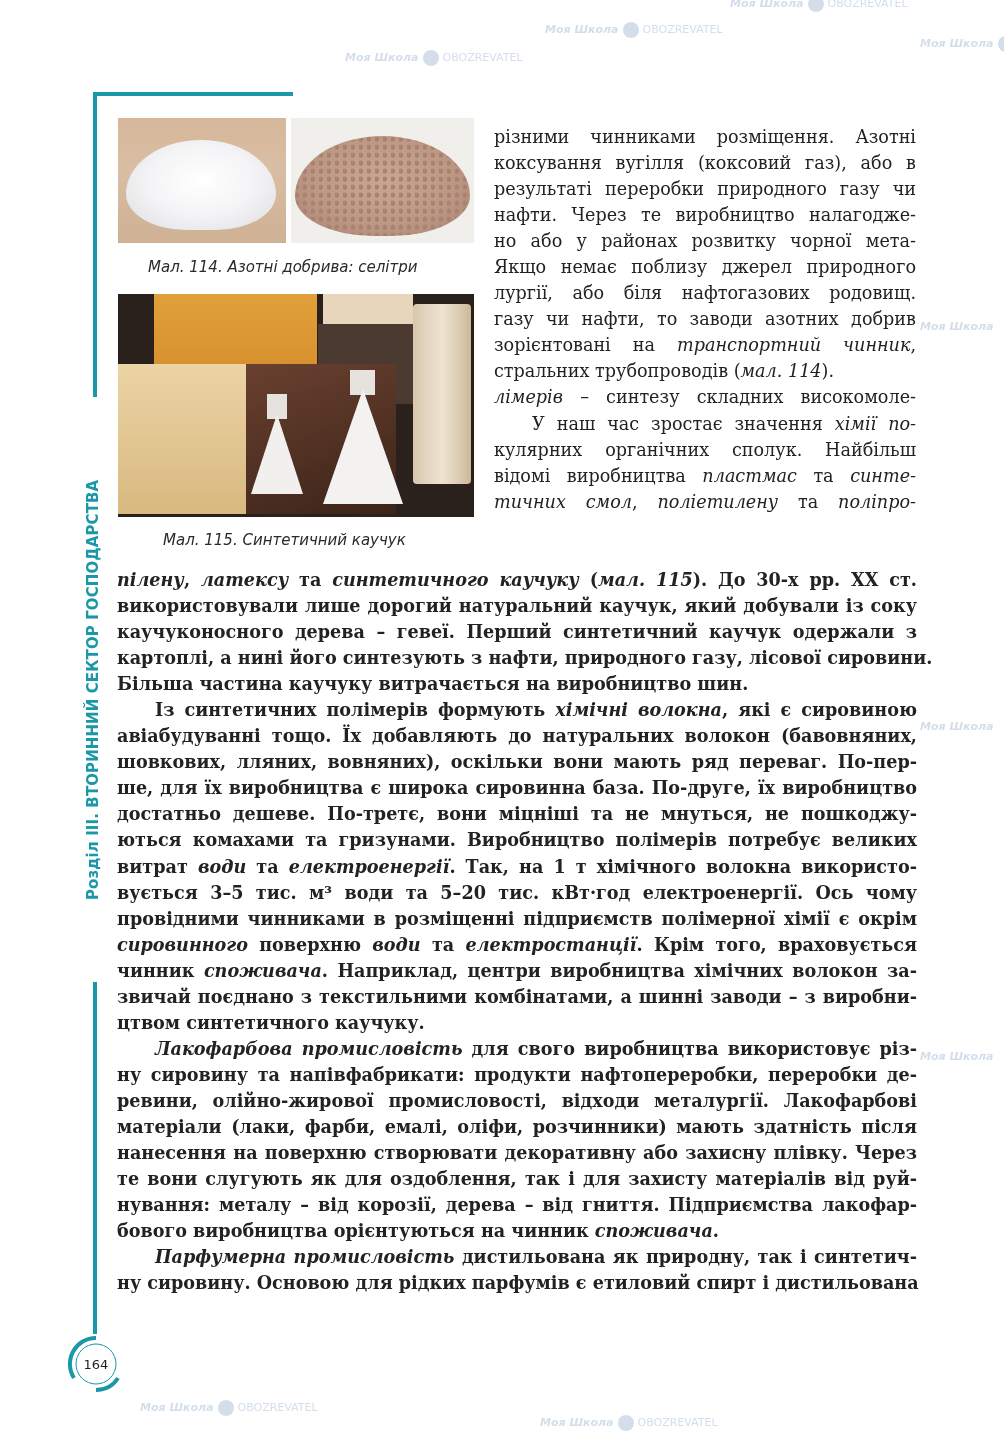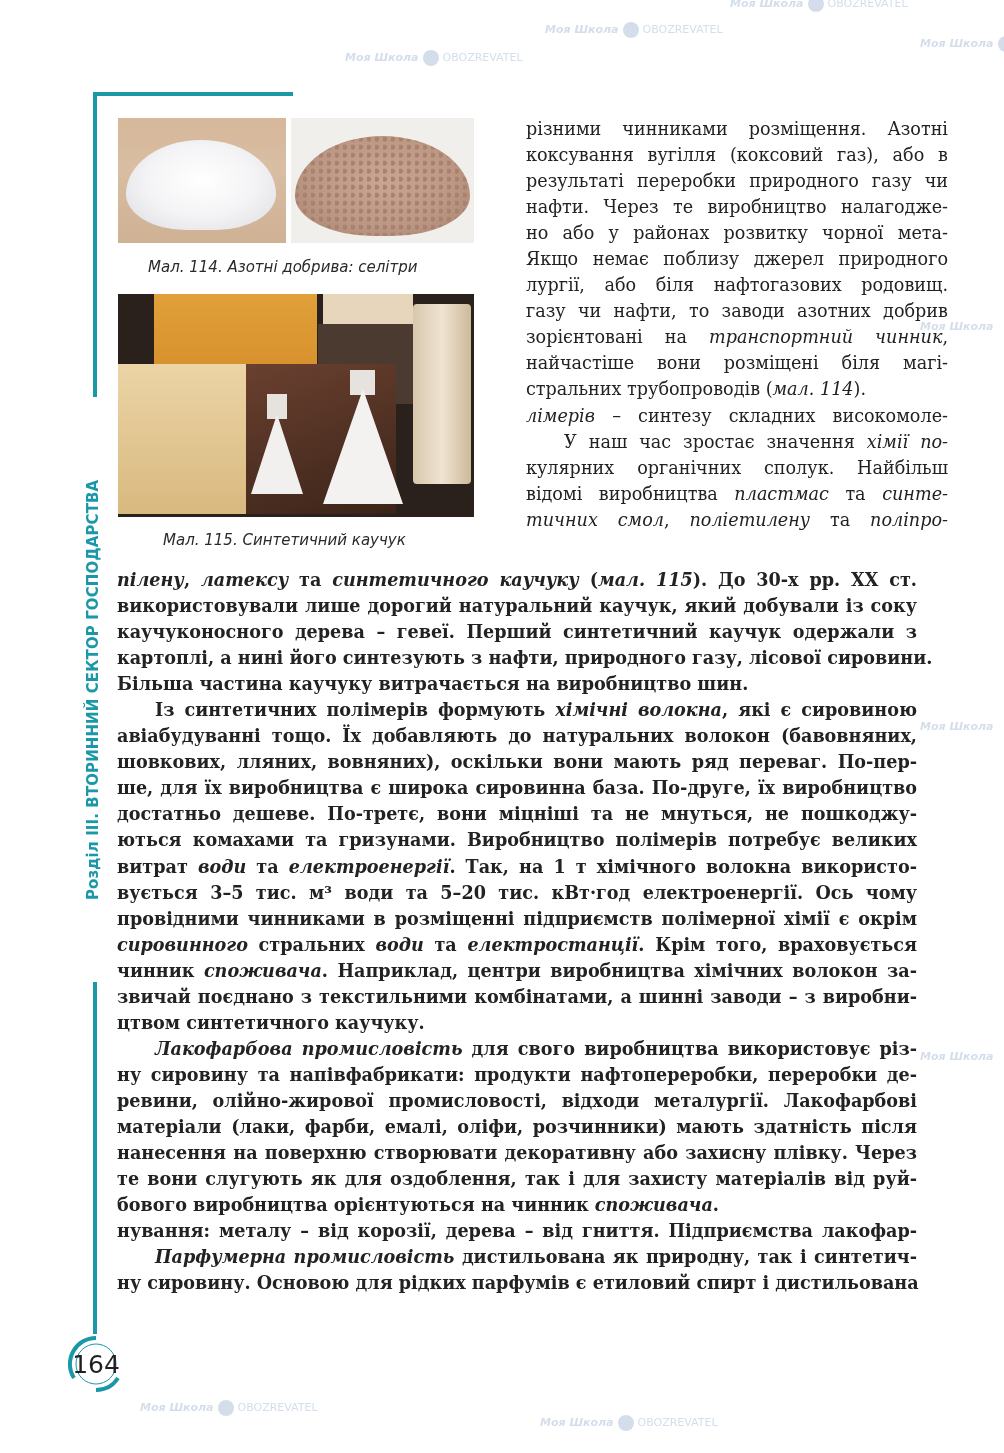--- a/index.html
+++ b/index.html
@@ -30,21 +30,21 @@
     color: #1a98a8; white-space: nowrap;
   }
   .page-badge {
     position: absolute; left: 66px; top: 1334px; width: 60px; height: 60px;
   }
   .page-badge svg { position: absolute; left: 0; top: 0; }
   .page-number {
     position: absolute; left: 0; top: 0; width: 60px; height: 60px;
     display: flex; align-items: center; justify-content: center;
     font-family: "DejaVu Sans", "Liberation Sans", sans-serif;
-    font-size: 25px; color: #1f1f1f;
+    font-size: 13px; color: #1f1f1f;
   }
   .figure {
     position: absolute; overflow: hidden;
   }
   .fig114 { left: 118px; top: 118px; width: 356px; height: 125px; }
   .fig114 .left-half {
     position: absolute; left: 0; top: 0; width: 168px; height: 125px;
     background: linear-gradient(180deg, #d6b79a 0%, #d9bea3 40%, #cfb194 100%);
   }
   .fig114 .left-half .pile {
@@ -79,21 +79,21 @@
   .fig115 .flask2-neck { left: 232px; top: 76px; width: 25px; height: 25px; background: #e6e2de; }
   .caption {
     position: absolute; font-family: "DejaVu Sans", "Liberation Sans", sans-serif;
     font-style: italic; font-size: 15px; color: #2a2a2a; white-space: nowrap;
   }
   .cap114 { left: 148px; top: 258px; }
   .cap115 { left: 163px; top: 531px; }
   .text-col {
     position: absolute; font-size: 17.6px; line-height: 26.05px; color: #222;
   }
-  .narrow { left: 494px; top: 116px; width: 422px; margin-left: 32px; }
+  .narrow { left: 494px; top: 124px; width: 422px; }
   .wide { left: 117px; top: 567px; width: 800px; font-weight: bold; }
   .line { display: block; white-space: nowrap; text-align: justify; text-align-last: justify; }
   .line.last { text-align-last: left; }
   .line.indent { text-indent: 38px; }
   i { font-style: italic; }
   .watermark {
     position: absolute; font-family: "DejaVu Sans", "Liberation Sans", sans-serif;
     font-style: italic; font-weight: bold; font-size: 11px; color: #c9d6e6;
     white-space: nowrap; pointer-events: none; opacity: 0.8;
   }
@@ -158,21 +158,20 @@
 <div class="text-col narrow">
   <span class="line">різними чинниками розміщення. Азотні</span>
   <span class="line">коксування вугілля (коксовий газ), або в</span>
   <span class="line">результаті переробки природного газу чи</span>
   <span class="line">нафти. Через те виробництво налагодже-</span>
   <span class="line">но або у районах розвитку чорної мета-</span>
   <span class="line">Якщо немає поблизу джерел природного</span>
   <span class="line">лургії, або біля нафтогазових родовищ.</span>
   <span class="line">газу чи нафти, то заводи азотних добрив</span>
   <span class="line"><span>зорієнтовані на </span><i>транспортний чинник</i><span>,</span></span>
-  <span class="line">найчастіше вони розміщені біля магі-</span>
   <span class="line last"><span>стральних трубопроводів (</span><i>мал. 114</i><span>).</span></span>
   <span class="line"><i>лімерів</i><span> – синтезу складних високомоле-</span></span>
   <span class="line indent"><span>У наш час зростає значення </span><i>хімії по-</i></span>
   <span class="line">кулярних органічних сполук. Найбільш</span>
   <span class="line"><span>відомі виробництва </span><i>пластмас</i><span> та </span><i>синте-</i></span>
   <span class="line"><i>тичних смол</i><span>, </span><i>поліетилену</i><span> та </span><i>поліпро-</i></span>
 </div>
 
 <div class="text-col wide">
   <span class="line"><i>пілену</i><span>, </span><i>латексу</i><span> та </span><i>синтетичного каучуку</i><span> (</span><i>мал. 115</i><span>). До 30-х рр. XX ст.</span></span>
@@ -183,29 +182,29 @@
 
   <span class="line indent"><span>Із синтетичних полімерів формують </span><i>хімічні волокна</i><span>, які є сировиною</span></span>
   <span class="line">авіабудуванні тощо. Їх добавляють до натуральних волокон (бавовняних,</span>
   <span class="line">шовкових, лляних, вовняних), оскільки вони мають ряд переваг. По-пер-</span>
   <span class="line">ше, для їх виробництва є широка сировинна база. По-друге, їх виробництво</span>
   <span class="line">достатньо дешеве. По-третє, вони міцніші та не мнуться, не пошкоджу-</span>
   <span class="line">ються комахами та гризунами. Виробництво полімерів потребує великих</span>
   <span class="line"><span>витрат </span><i>води</i><span> та </span><i>електроенергії</i><span>. Так, на 1 т хімічного волокна використо-</span></span>
   <span class="line">вується 3–5 тис. м³ води та 5–20 тис. кВт·год електроенергії. Ось чому</span>
   <span class="line">провідними чинниками в розміщенні підприємств полімерної хімії є окрім</span>
-  <span class="line"><i>сировинного</i><span> стральних </span><i>води</i><span> та </span><i>електростанції</i><span>. Крім того, враховується</span></span>
+  <span class="line"><i>сировинного</i><span> поверхню </span><i>води</i><span> та </span><i>електростанції</i><span>. Крім того, враховується</span></span>
   <span class="line"><span>чинник </span><i>споживача</i><span>. Наприклад, центри виробництва хімічних волокон за-</span></span>
   <span class="line">звичай поєднано з текстильними комбінатами, а шинні заводи – з виробни-</span>
   <span class="line last">цтвом синтетичного каучуку.</span>
 
   <span class="line indent"><i>Лакофарбова промисловість</i><span> для свого виробництва використовує різ-</span></span>
   <span class="line">ну сировину та напівфабрикати: продукти нафтопереробки, переробки де-</span>
   <span class="line">ревини, олійно-жирової промисловості, відходи металургії. Лакофарбові</span>
   <span class="line">матеріали (лаки, фарби, емалі, оліфи, розчинники) мають здатність після</span>
   <span class="line">нанесення на поверхню створювати декоративну або захисну плівку. Через</span>
   <span class="line">те вони слугують як для оздоблення, так і для захисту матеріалів від руй-</span>
+  <span class="line">нування: металу – від корозії, дерева – від гниття. Підприємства лакофар-</span>
   <span class="line last"><span>бового виробництва орієнтуються на чинник </span><i>споживача</i><span>.</span></span>
-  <span class="line">нування: металу – від корозії, дерева – від гниття. Підприємства лакофар-</span>
 
   <span class="line indent"><i>Парфумерна промисловість</i><span> дистильована як природну, так і синтетич-</span></span>
   <span class="line">ну сировину. Основою для рідких парфумів є етиловий спирт і дистильована</span>
 </div>
 
 </body></html>

